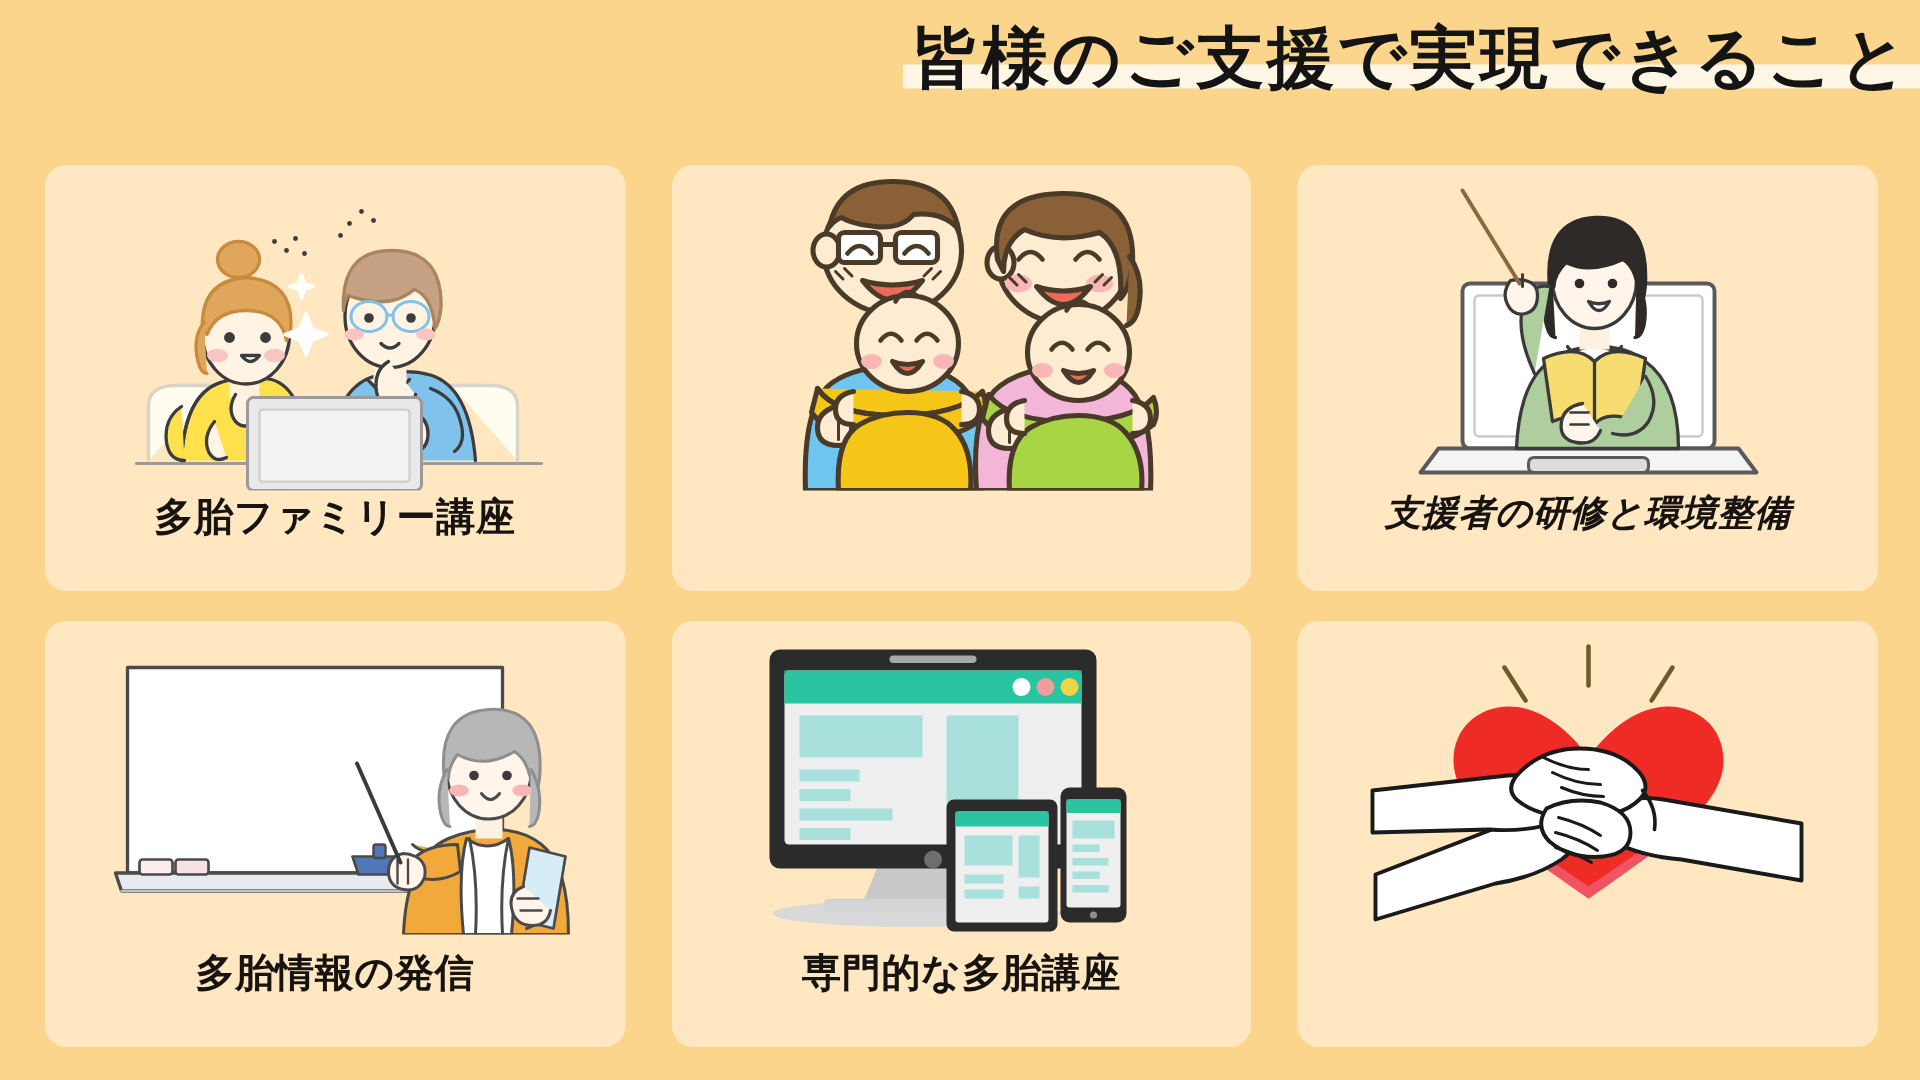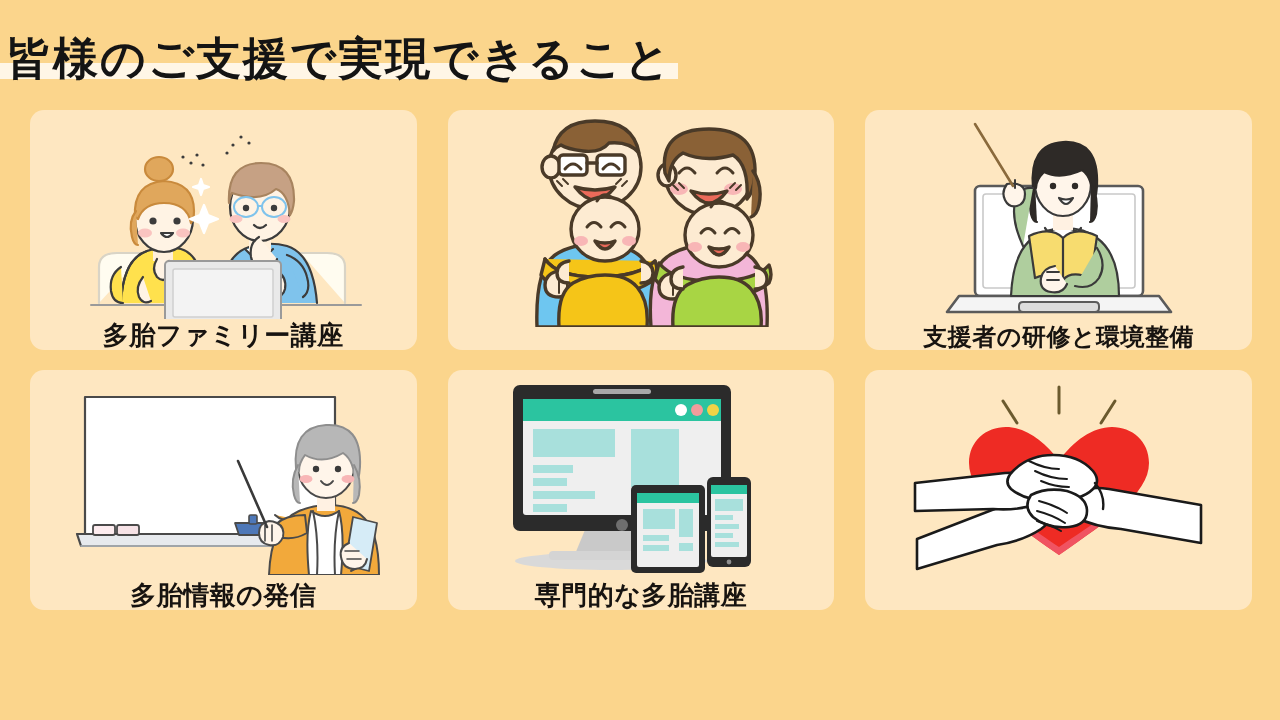--- a/index.html
+++ b/index.html
@@ -13,26 +13,26 @@
     overflow: hidden;
     background: #FBD58C;
     font-family: "Liberation Sans", "DejaVu Sans", sans-serif;
     -webkit-font-smoothing: antialiased;
   }
 
   
   .title-wrap {
     position: absolute;
     left: 0;
-    top: 20px;
+    top: 0;
     width: 1280px;
     height: 78px;
     display: flex;
     align-items: center;
-    justify-content: flex-start;
+    justify-content: flex-end;
   }
   .title-inner {
     position: relative;
     display: inline-block;
     padding: 0 6px;
   }
   .title-highlight {
     position: absolute;
     left: 0;
     right: 0;
@@ -51,21 +51,21 @@
     line-height: 1.15;
     white-space: nowrap;
   }
 
   
   .grid {
     position: absolute;
     left: 30px;
     top: 110px;
     width: 1222px;
-    height: 500px;
+    height: 588px;
     display: grid;
     grid-template-columns: repeat(3, 1fr);
     grid-template-rows: repeat(2, 1fr);
     column-gap: 31px;
     row-gap: 20px;
   }
   .card {
     position: relative;
     background: #FEE7C1;
     border-radius: 14px;
@@ -88,21 +88,21 @@
   .card-label {
     margin-top: 2px;
     font-size: 26px;
     font-weight: 700;
     color: #171310;
     letter-spacing: 0.5px;
     text-align: center;
     line-height: 1.1;
     white-space: nowrap;
   }
-  .card-label.small { font-size: 24px; }
+  .card-label.small { font-size: 24px; font-style: italic; }
 </style>
 </head>
 <body>
 
 <div class="title-wrap">
   <div class="title-inner">
     <span class="title-highlight"></span>
     <span class="title-text">皆様のご支援で実現できること</span>
   </div>
 </div>

